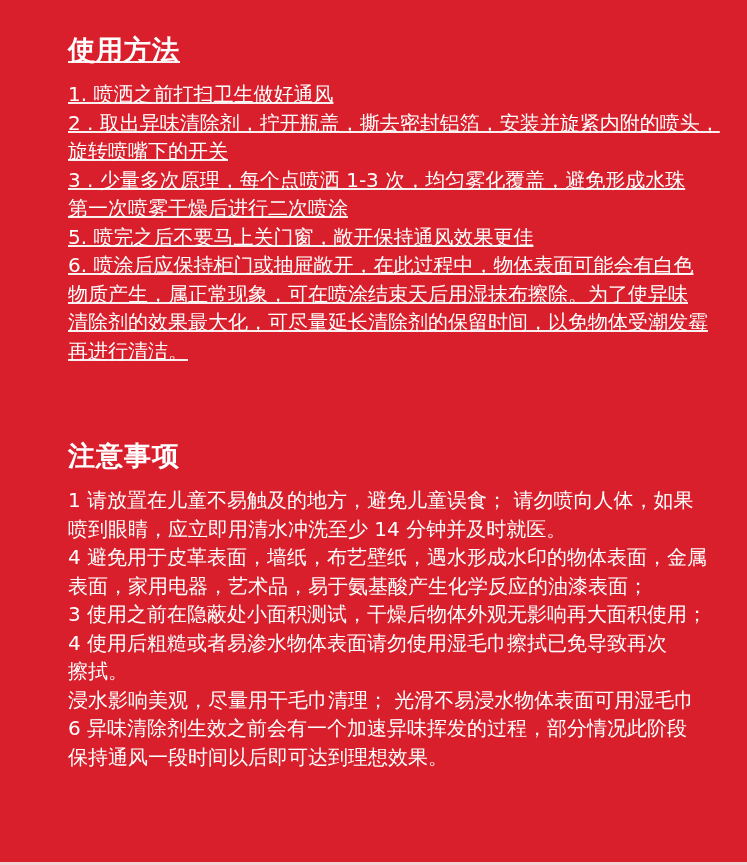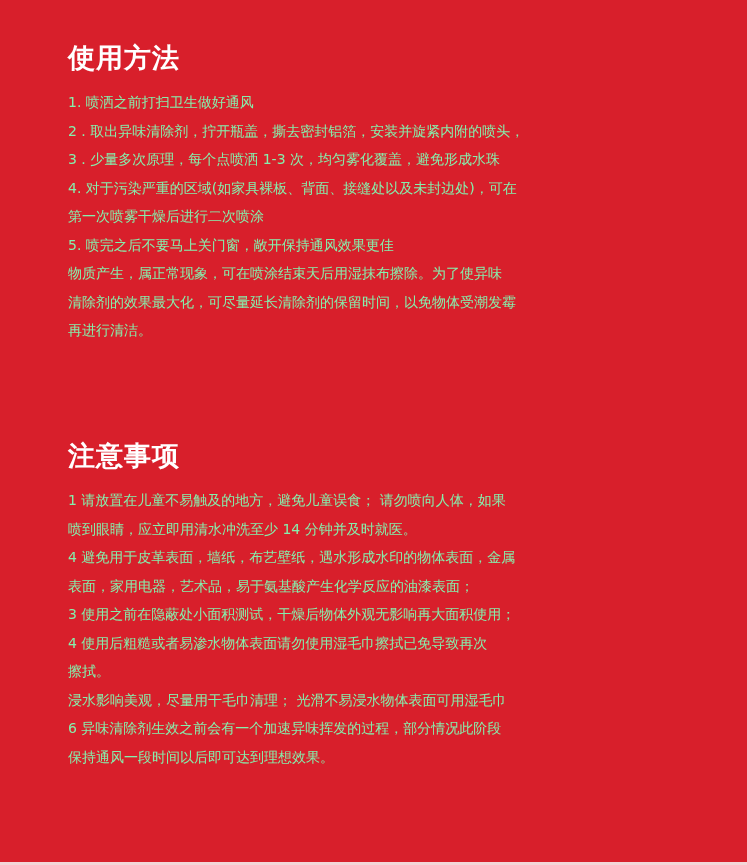--- a/index.html
+++ b/index.html
@@ -12,45 +12,46 @@
   }
   .page {
     position: absolute; left: 0; top: 0; width: 747px; height: 862px;
     background: #d81f2b;
   }
   .bottom-line {
     position: absolute; left: 0; bottom: 0; width: 747px; height: 3px;
     background: #f3d6d8;
   }
   .section { position: absolute; left: 68px; width: 670px; }
-  .sec-usage { top: 38px; }
+  .sec-usage { top: 30px; text-decoration: underline; }
   .sec-notes { top: 436px; }
   h2 {
     margin: 0 0 10px 0;
     font-size: 27px; font-weight: bold; color: #ffffff;
     letter-spacing: 1px; line-height: 40px;
   }
   .line {
-    font-size: 14px; line-height: 28.5px; white-space: nowrap;
-    color: #86efac; letter-spacing: 0px;
+    font-size: 20px; line-height: 28.5px; white-space: nowrap;
+    color: #ffffff; letter-spacing: 0px;
   }
 </style>
 </head>
 <body>
 
 <div class="page">
 
   <div class="section sec-usage">
     <h2>使用方法</h2>
     <div class="line">1. 喷洒之前打扫卫生做好通风</div>
     <div class="line">2 . 取出异味清除剂，拧开瓶盖，撕去密封铝箔，安装并旋紧内附的喷头，</div>
+    <div class="line">旋转喷嘴下的开关</div>
     <div class="line">3 . 少量多次原理，每个点喷洒 1-3 次，均匀雾化覆盖，避免形成水珠</div>
-    <div class="line">4. 对于污染严重的区域(如家具裸板、背面、接缝处以及未封边处)，可在</div>
     <div class="line">第一次喷雾干燥后进行二次喷涂</div>
     <div class="line">5. 喷完之后不要马上关门窗，敞开保持通风效果更佳</div>
+    <div class="line">6. 喷涂后应保持柜门或抽屉敞开，在此过程中，物体表面可能会有白色</div>
     <div class="line">物质产生，属正常现象，可在喷涂结束天后用湿抹布擦除。为了使异味</div>
     <div class="line">清除剂的效果最大化，可尽量延长清除剂的保留时间，以免物体受潮发霉</div>
     <div class="line">再进行清洁。</div>
   </div>
 
   <div class="section sec-notes">
     <h2>注意事项</h2>
     <div class="line">1 请放置在儿童不易触及的地方，避免儿童误食； 请勿喷向人体，如果</div>
     <div class="line">喷到眼睛，应立即用清水冲洗至少 14 分钟并及时就医。</div>
     <div class="line">4 避免用于皮革表面，墙纸，布艺壁纸，遇水形成水印的物体表面，金属</div>

